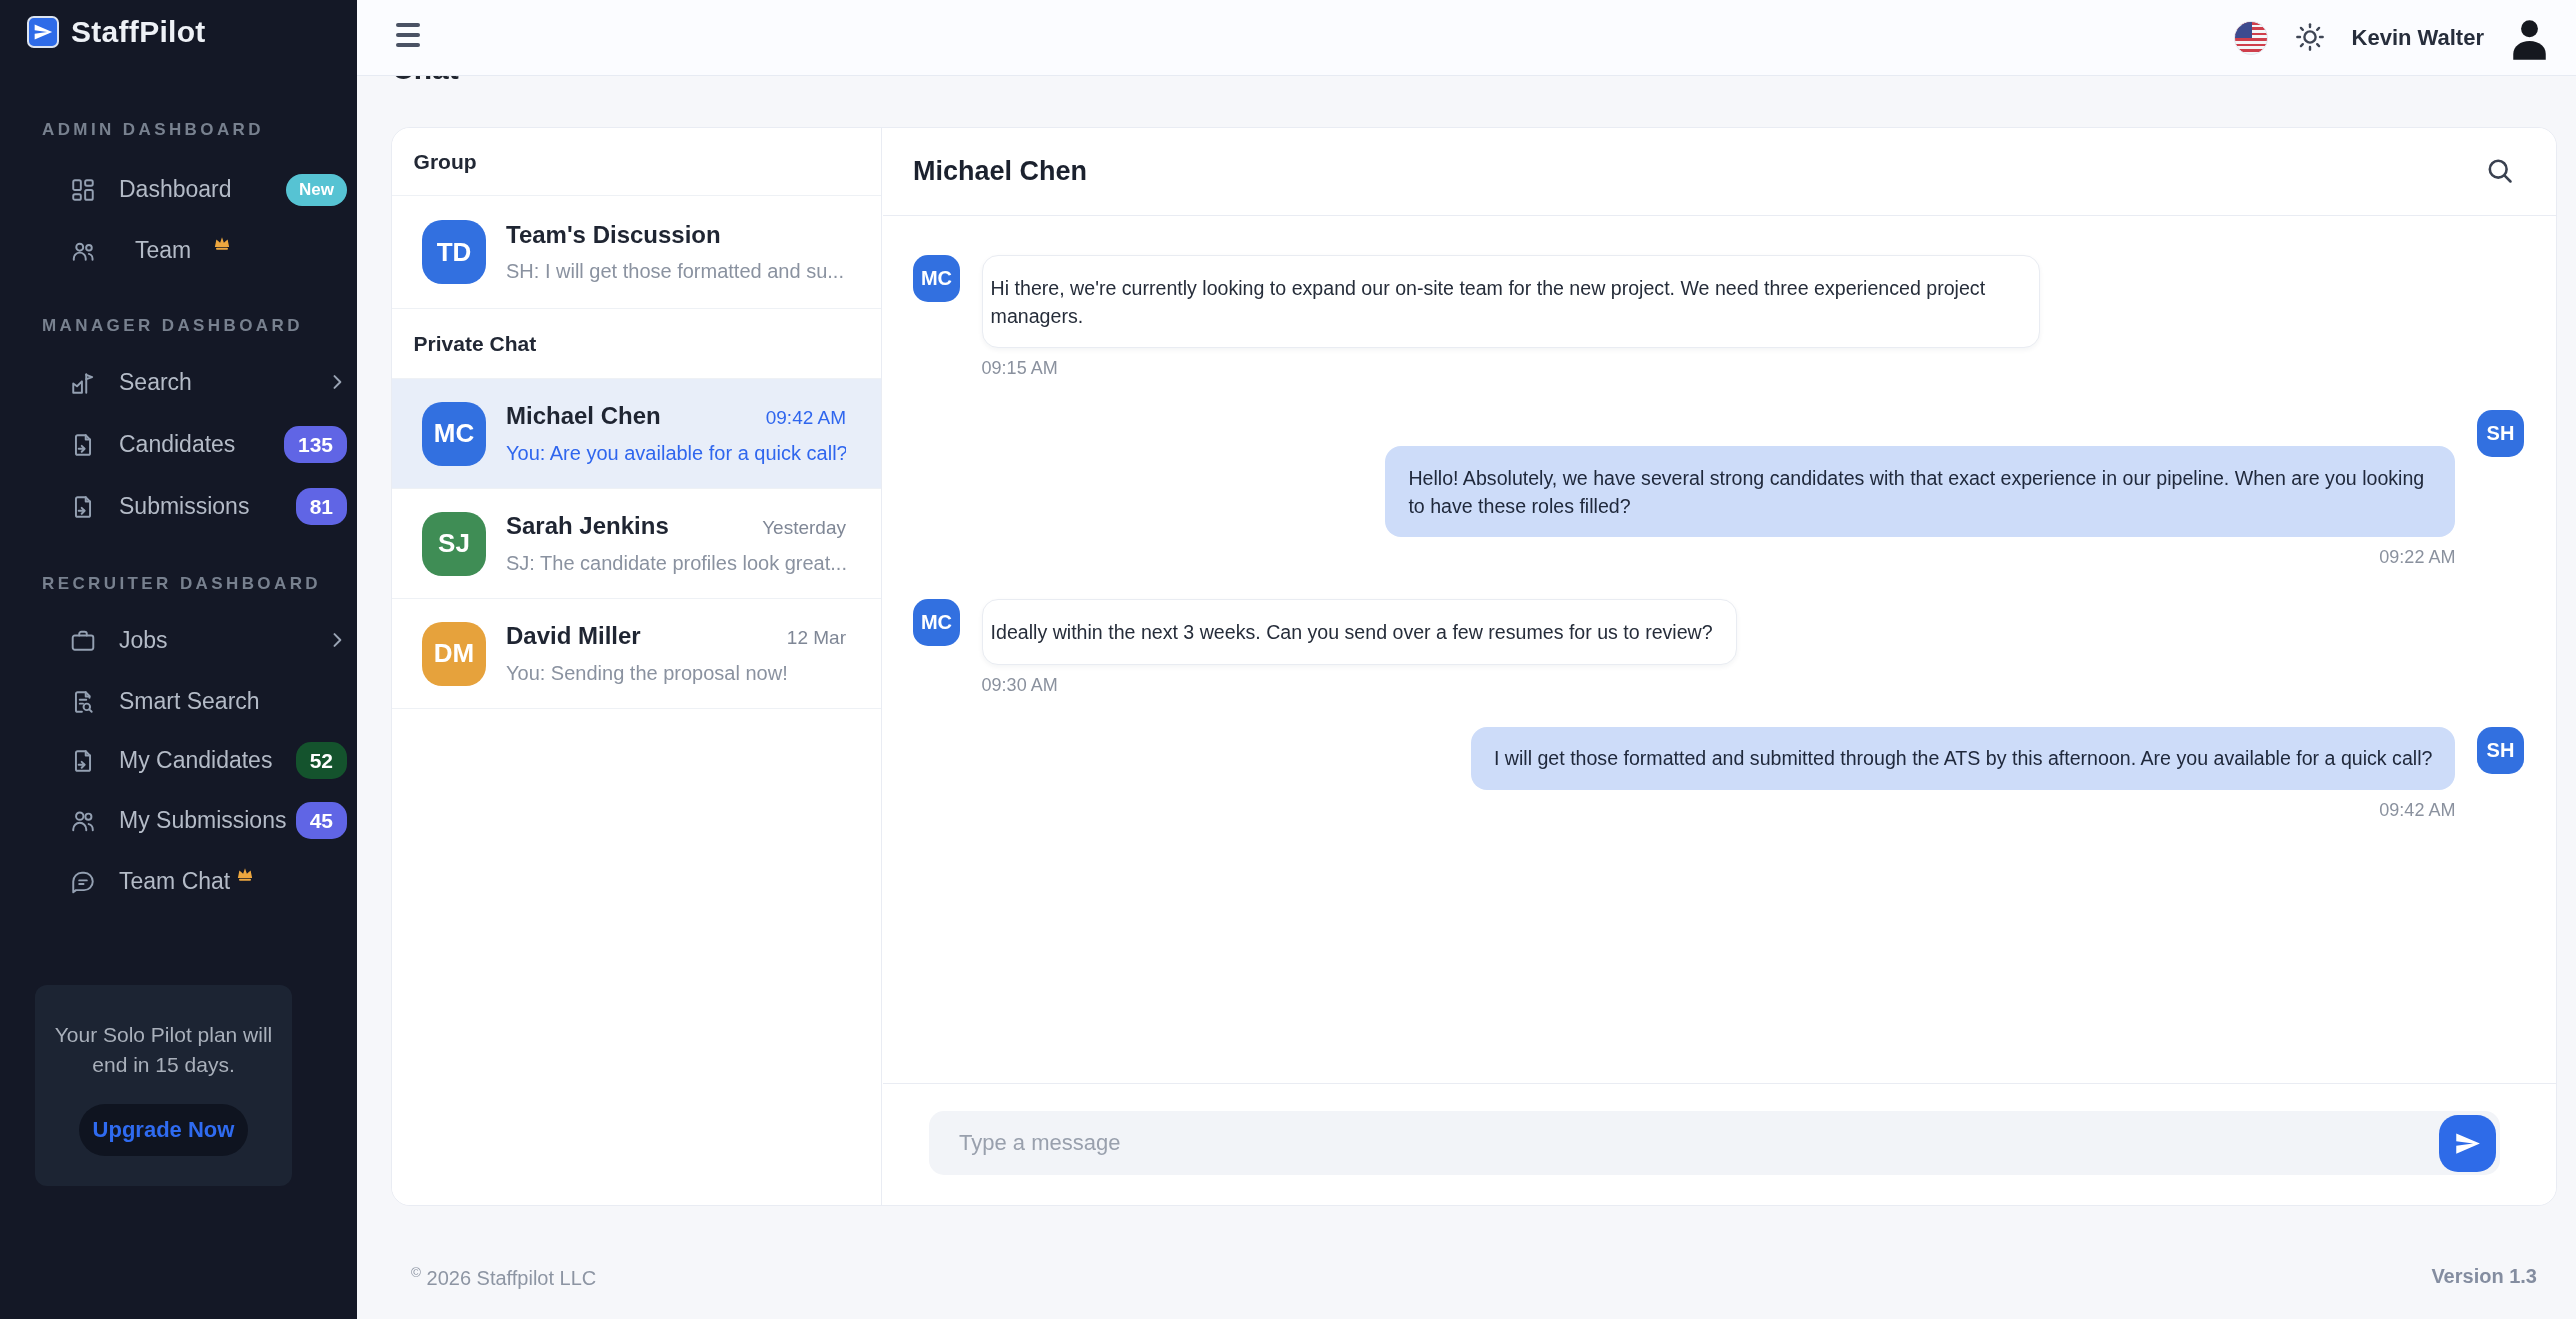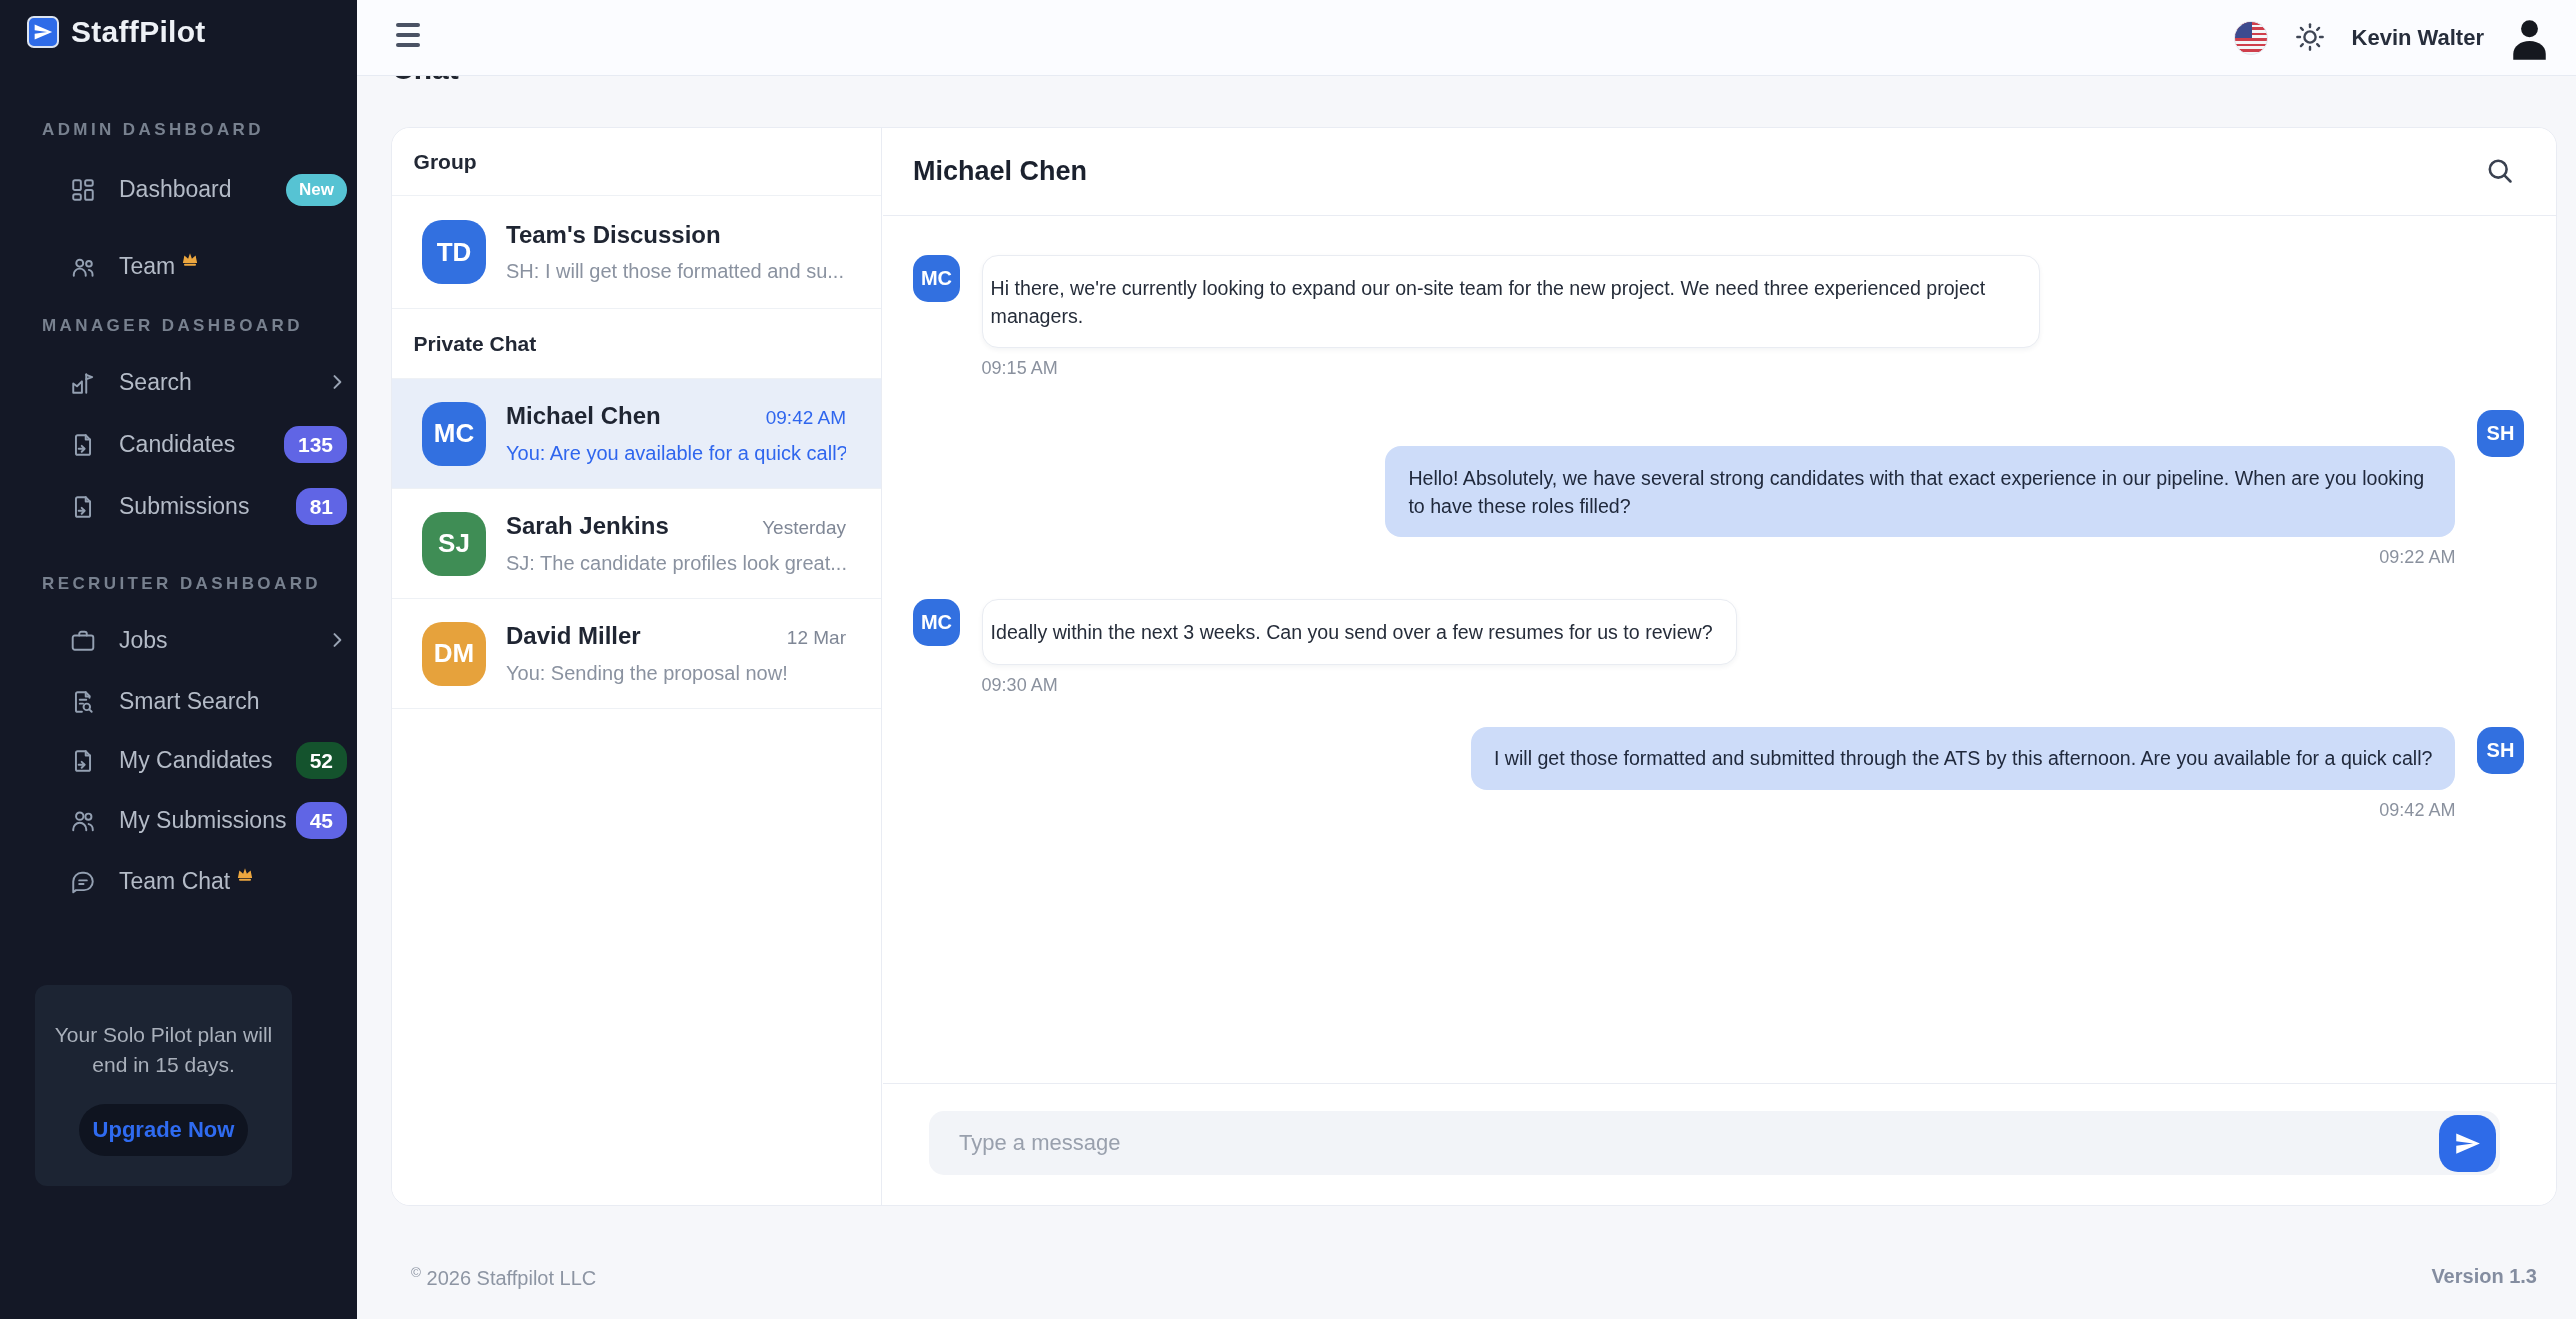--- a/index.html
+++ b/index.html
@@ -112,21 +112,21 @@
             <rect x="3" y="3" width="7" height="9" rx="1.5"></rect>
             <rect x="14" y="3" width="7" height="5" rx="1.5"></rect>
             <rect x="14" y="12" width="7" height="9" rx="1.5"></rect>
             <rect x="3" y="16" width="7" height="5" rx="1.5"></rect>
           </svg></span>
       <span class="nav-label">Dashboard</span>
       <span class="nav-spring"></span>
       <span class="badge-new" style="background: rgb(86, 195, 211);">New</span>
     </div>
 
-    <div class="nav-item" style="top:236px;">
+    <div class="nav-item" style="top:220px;gap:16px;">
       <span class="icn"><svg viewBox="0 0 24 24">
             <circle cx="9" cy="8.5" r="3.2"></circle>
             <path d="M3.5 20v-1a5.5 5.5 0 0 1 11 0v1"></path>
             <circle cx="17.5" cy="9" r="2.6"></circle>
             <path d="M20.8 20v-1a4.5 4.5 0 0 0-3.4-4.3"></path>
           </svg></span>
       <span class="nav-label">Team</span>
       <span class="crown"><svg viewBox="0 0 24 24">
             <path d="M2.5 17L4.5 7l5 4.5L12 4l2.5 7.5 5-4.5 2 10z"></path>
             <rect x="4" y="18.2" width="16" height="2.6" rx="1.3"></rect>

